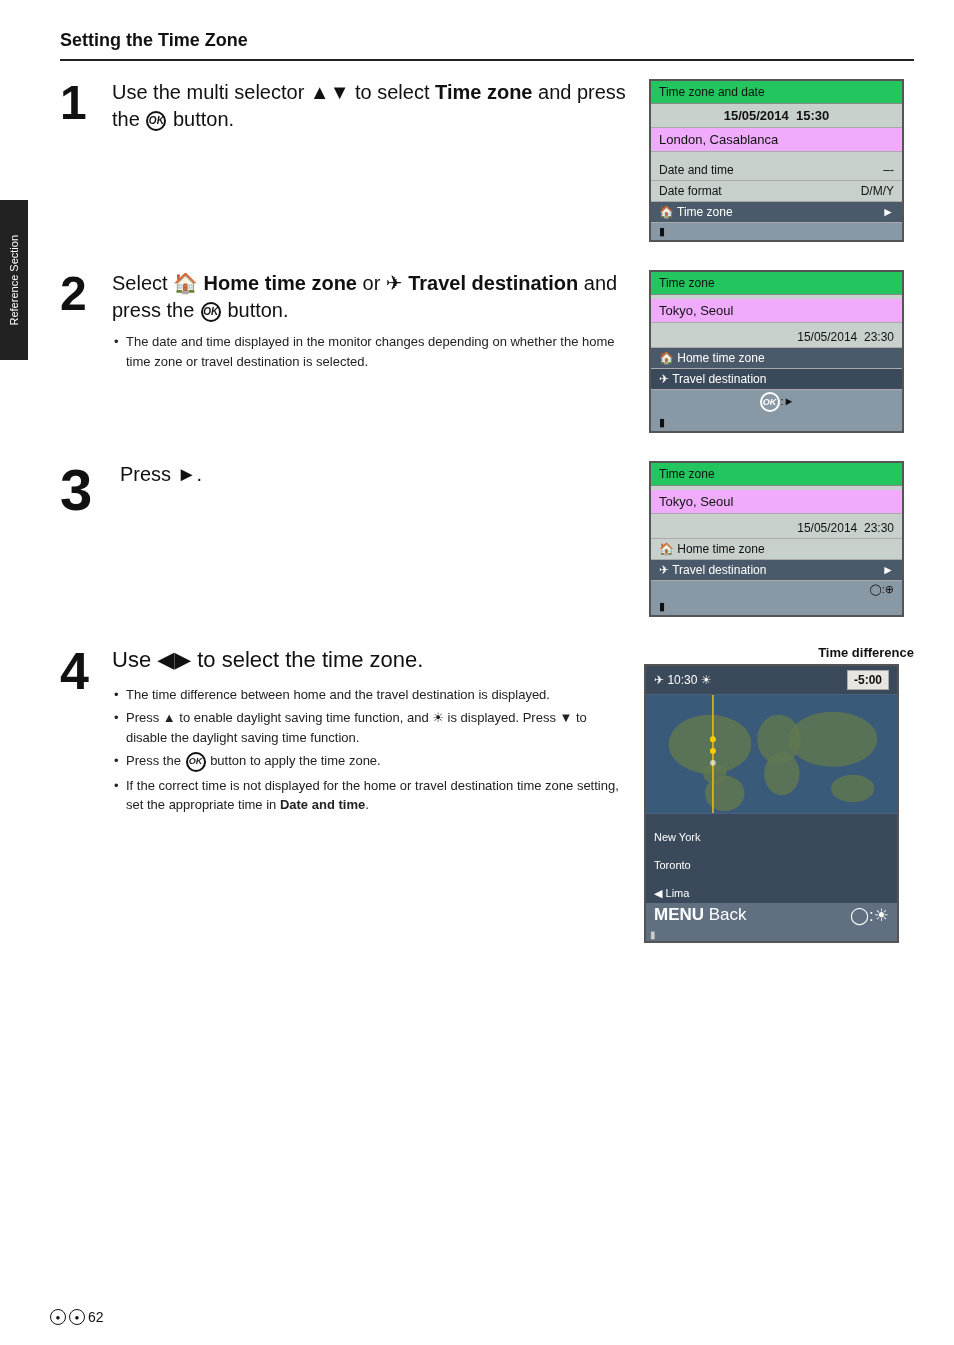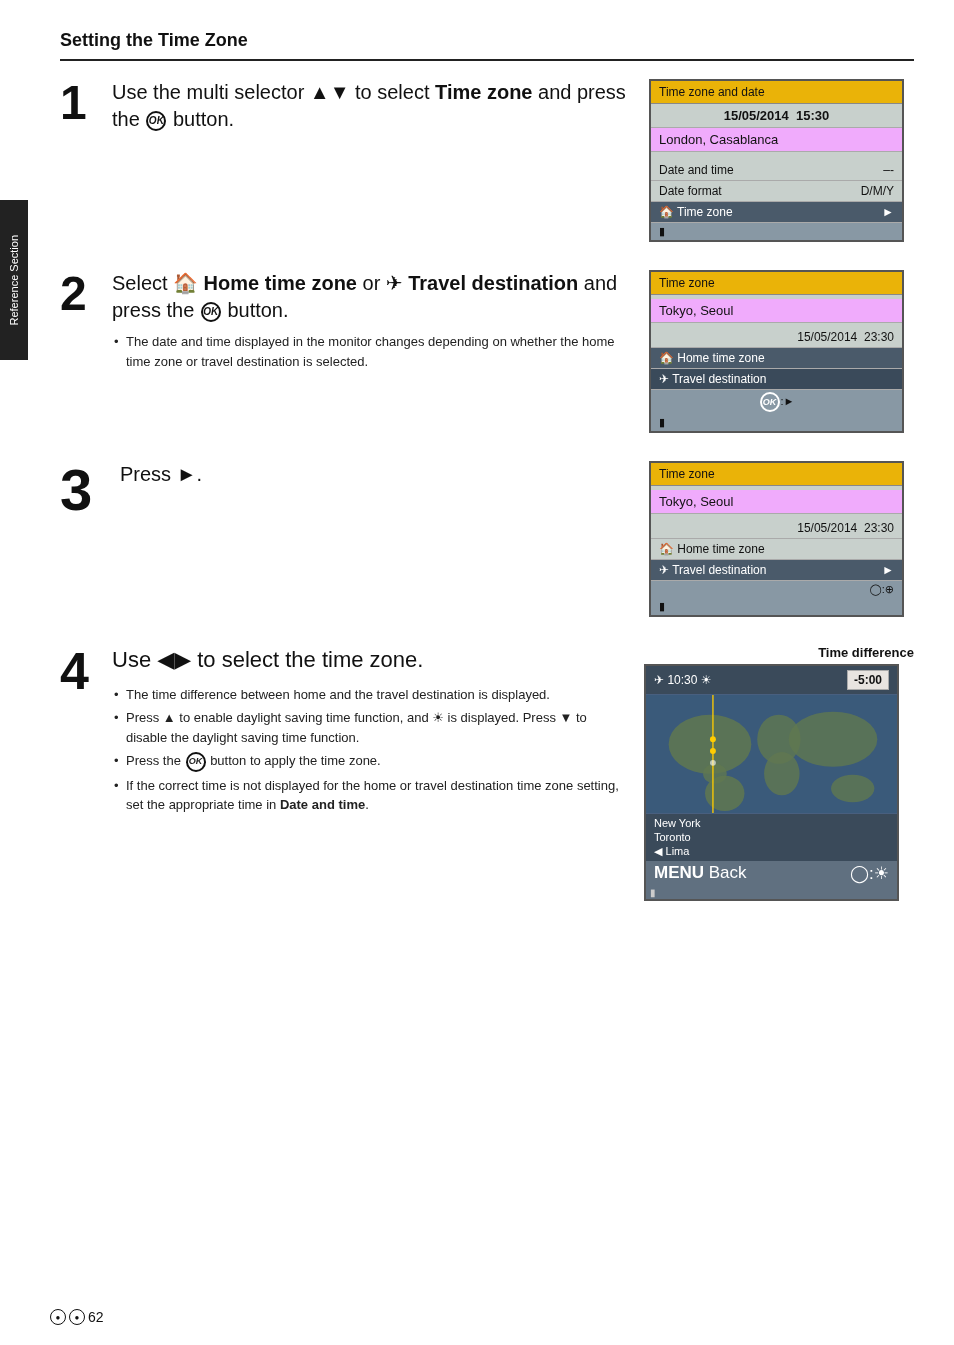--- a/index.html
+++ b/index.html
@@ -126,21 +126,21 @@
       background: #4a5a6a;
       color: #fff;
     }
 
     .cam-row.dark-bg {
       background: #3a4a5a;
       color: #fff;
     }
 
     .cam-header {
-      background: #eab308;
+      background: #22c55e;
       padding: 4px 8px;
       font-size: 12px;
       border-bottom: 1px solid #888;
     }
 
     .cam-date {
       background: #c8d0cc;
       text-align: center;
       padding: 4px 8px;
       font-size: 13px;
@@ -265,20 +265,21 @@
 
     .city-list {
       background: #3a4a5a;
       padding: 2px 8px;
       color: #fff;
       font-size: 11px;
     }
 
     .city-list-item {
       padding: 1px 0;
+      margin-top: 14px;
     }
 
     .city-list-item.arrow-selected {
       display: flex;
       align-items: center;
       gap: 3px;
     }
 
     .time-diff-footer {
       background: #607080;

